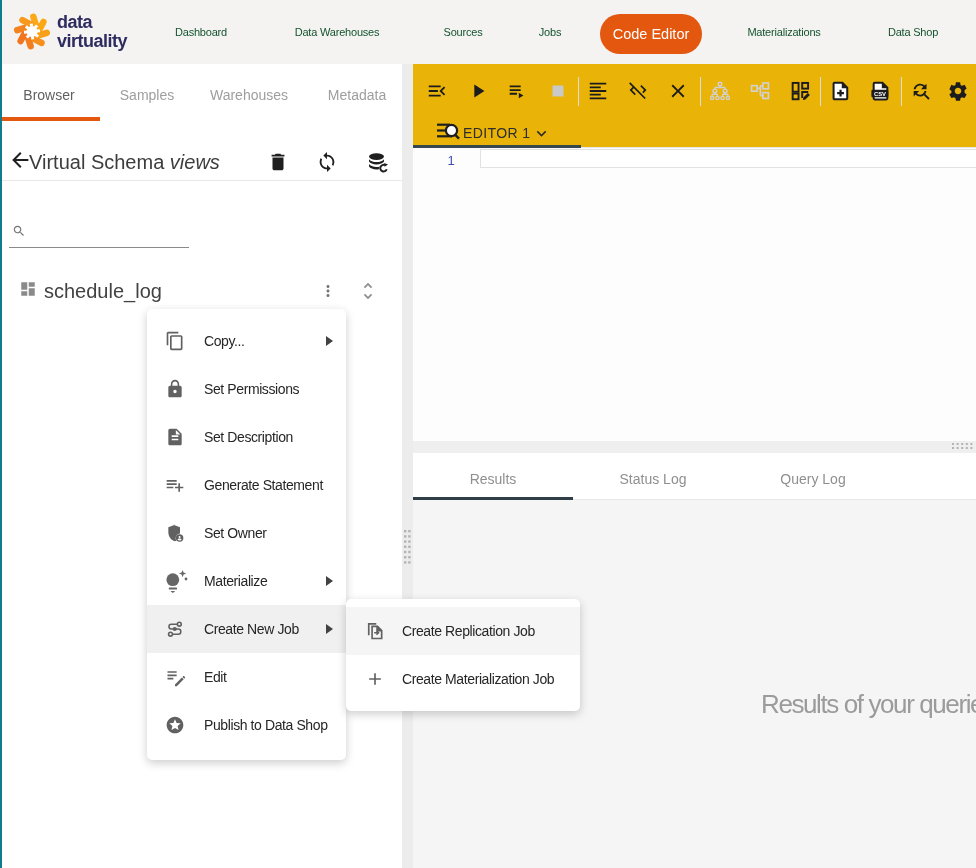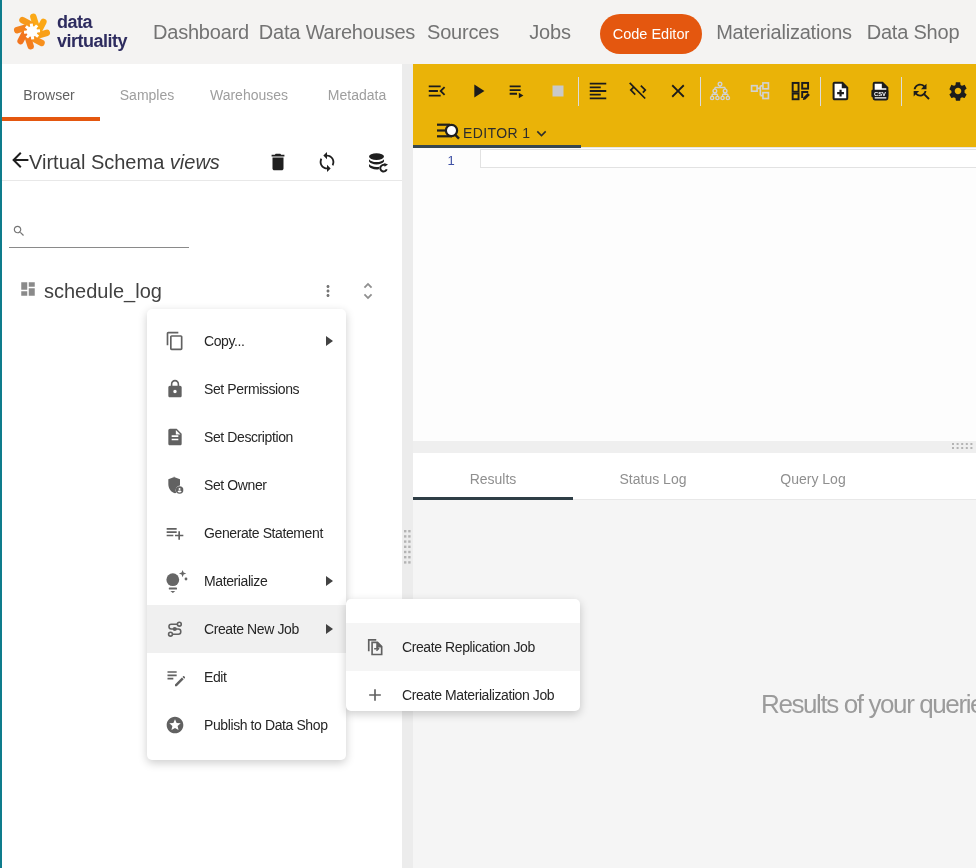--- a/index.html
+++ b/index.html
@@ -2,22 +2,22 @@
 <html><head>
 <meta charset="utf-8">
 <style>
 * { margin:0; padding:0; box-sizing:border-box; }
 html,body { width:976px; height:868px; overflow:hidden; background:#fff;
   font-family:"Liberation Sans", sans-serif; }
 .abs { position:absolute; }
 #page { position:relative; width:976px; height:776px; }
 
 #header { position:absolute; left:0; top:0; width:976px; height:64px; background:#f4f3f2; }
-.navlink { position:absolute; top:0; height:64px; line-height:64px; color:#737373;
-  font-size:20px; letter-spacing:-0.2px; transform:translateX(-50%); white-space:nowrap; }
+.navlink { position:absolute; top:0; height:64px; line-height:64px; color:#14532d;
+  font-size:11px; letter-spacing:-0.2px; transform:translateX(-50%); white-space:nowrap; }
 #pill { position:absolute; left:600px; top:14px; width:102px; height:40px; border-radius:20px;
   background:#e4570f; color:#fff; font-size:14.5px; text-align:center; line-height:40px; }
 #logotext { position:absolute; left:57px; top:13px; color:#2e2c5f; font-size:18px;
   line-height:19px; letter-spacing:-0.5px; font-weight:bold; }
 
 #stripe { position:absolute; left:0; top:0; width:2px; height:868px; background:#0e7c8c; z-index:60; }
 
 #left { position:absolute; left:2px; top:64px; width:400px; height:804px; background:#fff; }
 .ltab { position:absolute; top:0; height:62px; line-height:62px; font-size:14px;
   color:#9e9e9e; transform:translateX(-50%); }
@@ -47,21 +47,21 @@
 #menu { position:absolute; left:147px; top:309px; width:199px; height:451px; background:#fff;
   border-radius:5px; box-shadow:0 3px 10px rgba(0,0,0,0.2); z-index:40; padding-top:8px; }
 .mitem { position:relative; height:48px; }
 .mitem .mico { position:absolute; left:18px; top:14px; }
 .mitem .mtxt { position:absolute; left:57px; top:0; height:48px; line-height:48px;
   font-size:14px; letter-spacing:-0.4px; color:#262626; white-space:nowrap; }
 .mitem .marr { position:absolute; right:13px; top:19px; width:0; height:0;
   border-left:7px solid #424242; border-top:5px solid transparent; border-bottom:5px solid transparent; }
 .hl { background:#f0f0f0; }
 #submenu { position:absolute; left:346px; top:599px; width:234px; height:112px; background:#fff;
-  border-radius:5px; box-shadow:0 3px 10px rgba(0,0,0,0.2); z-index:41; padding-top:24px; }
+  border-radius:5px; box-shadow:0 3px 10px rgba(0,0,0,0.2); z-index:41; padding-top:8px; }
 .sitem { position:relative; height:48px; }
 .sitem .mico { position:absolute; left:19px; top:14px; }
 .sitem .mtxt { position:absolute; left:56px; top:0; height:48px; line-height:48px;
   font-size:14px; letter-spacing:-0.4px; color:#262626; white-space:nowrap; }
 </style>
 </head>
 <body>
 <div id="page">
 
   <div id="header">
@@ -304,34 +304,34 @@
       <div class="mtxt">Set Permissions</div>
     </div>
     <div class="mitem">
       <svg class="mico" width="20" height="20" viewBox="0 0 24 24" fill="#616161">
         <path d="M14 2H6c-1.1 0-2 .9-2 2v16c0 1.1.9 2 2 2h12c1.1 0 2-.9 2-2V8l-6-6zm2 14H8v-2h8v2zm0-4H8v-2h8v2zm-3-5V3.5L18.5 9H13z"></path>
       </svg>
       <div class="mtxt">Set Description</div>
     </div>
     <div class="mitem">
       <svg class="mico" width="20" height="20" viewBox="0 0 24 24" fill="#616161">
+        <path d="M14 10H2v2h12v-2zm0-4H2v2h12V6zm4 8v-4h-2v4h-4v2h4v4h2v-4h4v-2h-4zM2 16h8v-2H2v2z"></path>
+      </svg>
+      <div class="mtxt">Generate Statement</div>
+    </div>
+    <div class="mitem">
+      <svg class="mico" width="20" height="20" viewBox="0 0 24 24" fill="#616161">
         <path d="M12 2 4 5v6.09c0 5.05 3.41 9.76 8 10.91.55-.14 1.08-.33 1.6-.56-.53-.89-.85-1.92-.85-3.02 0-2.96 2.24-5.39 5.12-5.71.08-.53.13-1.07.13-1.62V5l-8-3z"></path>
         <circle cx="17.5" cy="18" r="4.5"></circle>
         <g fill="#fff">
           <circle cx="17.5" cy="16.7" r="1.2"></circle>
           <path d="M17.5 18.5c-1.1 0-2.06.5-2.4 1.23.56.7 1.42 1.17 2.4 1.17s1.84-.46 2.4-1.17c-.34-.73-1.3-1.23-2.4-1.23z"></path>
         </g>
       </svg>
       <div class="mtxt">Set Owner</div>
-    </div>
-    <div class="mitem">
-      <svg class="mico" width="20" height="20" viewBox="0 0 24 24" fill="#616161">
-        <path d="M14 10H2v2h12v-2zm0-4H2v2h12V6zm4 8v-4h-2v4h-4v2h4v4h2v-4h4v-2h-4zM2 16h8v-2H2v2z"></path>
-      </svg>
-      <div class="mtxt">Generate Statement</div>
     </div>
     <div class="mitem">
       <svg class="mico" style="top:12px" width="24" height="24" viewBox="0 0 24 24" fill="#666">
         <circle cx="7.8" cy="10.7" r="6.4"></circle>
         <rect x="3.8" y="18.5" width="8.2" height="2.1" rx="0.7"></rect>
         <path d="M5.4 22 h4.9 l-2.45 2z"></path>
         <path d="M17.6 0.9 l1 2.7 2.7 1 -2.7 1 -1 2.7 -1-2.7 -2.7-1 2.7-1z"></path>
         <circle cx="21" cy="10" r="1.4"></circle>
       </svg>
       <div class="mtxt">Materialize</div>

